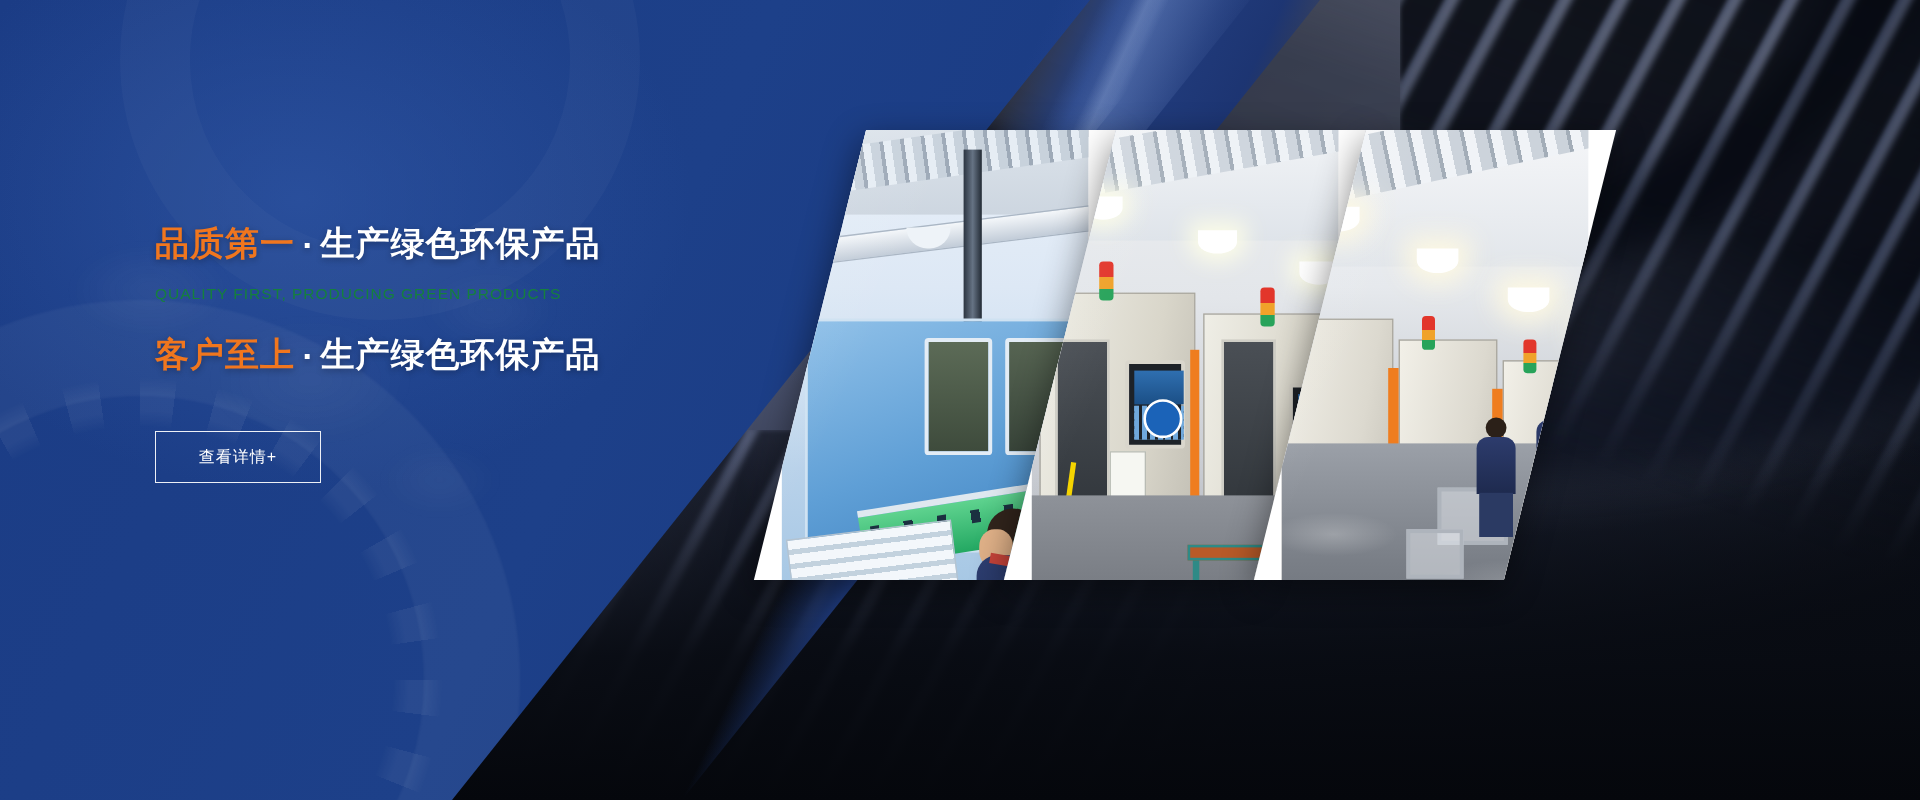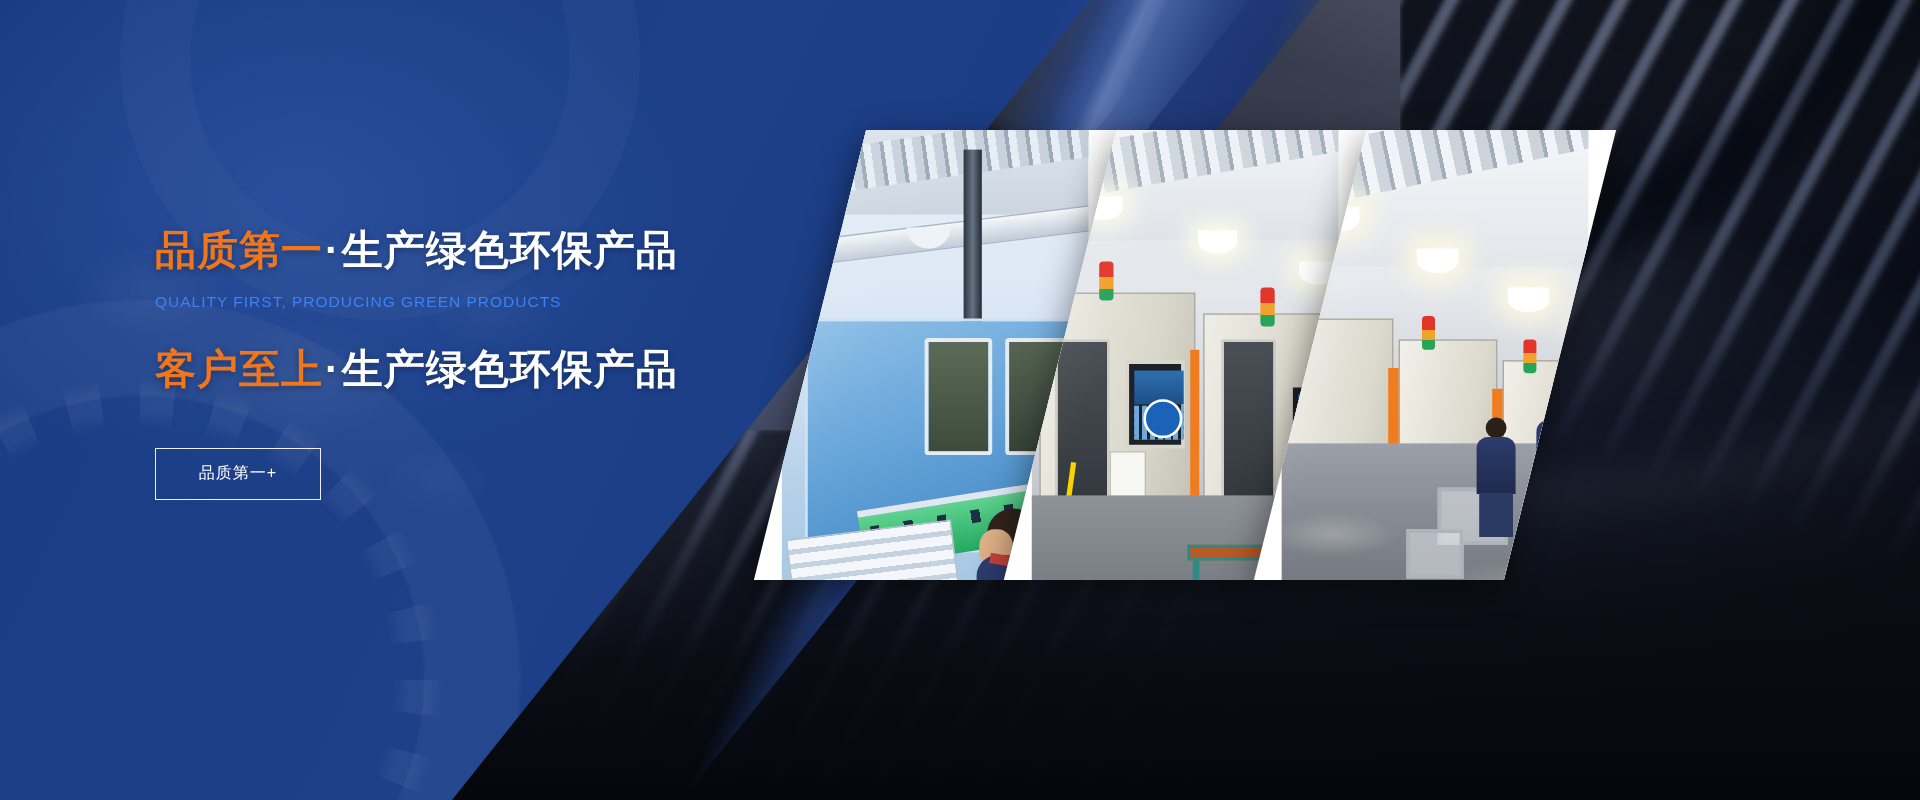--- a/index.html
+++ b/index.html
@@ -116,29 +116,30 @@
   }
   .edge-glow{
     position:absolute;inset:0;
     background:linear-gradient(115deg, rgba(255,255,255,0) 49.4%, rgba(190,210,245,0.22) 50.1%, rgba(255,255,255,0) 51%);
     clip-path:polygon(640px 0, 1200px 0, 562px 800px, 0 800px);
   }
 
   
   .content{position:absolute;left:155px;top:226px;width:620px;}
   .h-line{
-    font-size:41px;line-height:1.18;font-weight:bold;letter-spacing:1px;
+    font-size:34px;line-height:1.18;font-weight:bold;letter-spacing:1px;
     white-space:nowrap;color:#ffffff;
     text-shadow:0 2px 6px rgba(0,0,0,.30);
+    font-family:Liberation Mono, monospace;
   }
   .h-line .accent{color:#f0761e;}
   .h-line .dot{color:#ffffff;padding:0 2px;}
   .sub{
     margin-top:19px;
-    font-size:15.5px;letter-spacing:1.0px;color:#3b82f6;
+    font-size:15.5px;letter-spacing:1.0px;color:#15803d;
     white-space:nowrap;font-weight:400;
   }
   .gap{height:34px;}
 
   .cta{
     margin-top:54px;
     display:inline-flex;align-items:center;justify-content:center;
     width:166px;height:52px;
     border:1px solid rgba(255,255,255,.92);
     color:#ffffff;font-size:16px;letter-spacing:1px;
@@ -282,21 +283,21 @@
 
     <div class="sub">QUALITY FIRST, PRODUCING GREEN PRODUCTS</div>
 
     <div class="gap"></div>
 
     <div class="h-line">
       <span class="accent">客户至上</span><span class="dot">·</span><span>生产绿色环保产品</span>
     </div>
 
 
-    <div class="cta">品质第一+</div>
+    <div class="cta">查看详情+</div>
   </div>
 
   <div class="cards">
 
     <div class="card card1">
       <div class="inner">
         <div class="ph ph1">
           <div class="ceiling"></div>
             <div class="duct"></div>
             <div class="rail"></div>

